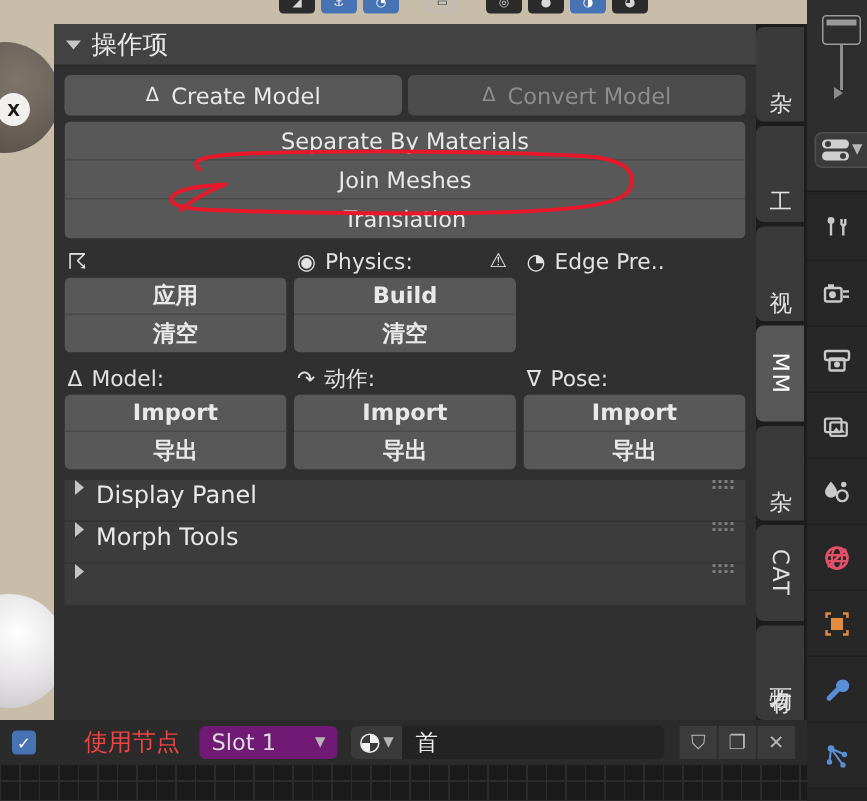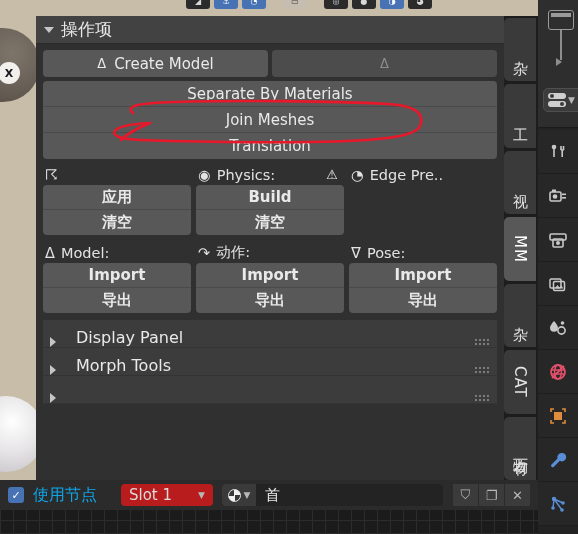--- a/index.html
+++ b/index.html
@@ -104,21 +104,21 @@
   .col-stack { border-radius: 4px; overflow: hidden; font-weight: bold; }
   .col-stack .btn {
     border-radius: 0; height: 25px; width: 100%;
     border-bottom: 1px solid #4a4a4a; font-size: 15px;
   }
   .col-stack .btn:last-child { border-bottom: none; }
 
   
   .subpanels { margin-top: 4px; }
   .subpanel {
-    display: flex; align-items: flex-end; gap: 20px;
+    display: flex; align-items: flex-start; gap: 8px;
     height: 28px; padding: 0 9px 0 7px; background: #3c3c3c;
     border-bottom: 1px solid #333;
   }
   .subpanel-label { color: #e9e9e9; font-size: 16px; }
   .grip {
     margin-left: auto; width: 13px; height: 8px;
     display: grid; grid-template-columns: repeat(4, 2px);
     grid-template-rows: repeat(2, 2px); gap: 2px;
   }
   .grip i { background: #7d7d7d; display: block; width: 2px; height: 2px; }
@@ -130,23 +130,23 @@
   .botbar {
     position: absolute; left: 0; bottom: 24px; width: 538px; height: 30px;
     background: #2b2b2b; display: flex; align-items: center; gap: 9px;
     padding: 0 8px;
   }
   .chk {
     width: 16px; height: 16px; border-radius: 3px; background: #4772b3;
     display: flex; align-items: center; justify-content: center;
     color: #fff; font-size: 11px;
   }
-  .bot-label { color: #0ea5e9; font-size: 16px; }
+  .bot-label { color: #ef4444; font-size: 16px; margin-left: 23px; }
   .slot {
-    margin-left: 15px; width: 92px; height: 22px; background: #b91c1c;
+    margin-left: 4px; width: 92px; height: 22px; background: #701a75;
     border-radius: 4px; color: #dcdcdc; font-size: 15px;
     display: flex; align-items: center; justify-content: space-between;
     padding: 0 8px;
   }
   .chev { font-size: 9px; color: #b6b6b6; }
   .matfield {
     flex: 1; height: 22px; display: flex; align-items: center;
     background: #232323; border-radius: 4px; overflow: hidden;
   }
   .mat-ico-box {
@@ -279,20 +279,21 @@
 
     <div class="panel-body">
 
       <div class="row" id="model-row">
           <div class="btn">
             <span class="ico">ᐃ</span>
             <span>Create Model</span>
           </div>
           <div class="btn disabled">
             <span class="ico">ᐃ</span>
+            <span>Convert Model</span>
           </div>
         </div>
 
       <div class="stack" id="action-stack">
           <div class="btn">Separate By Materials</div>
           <div class="btn">Join Meshes</div>
           <div class="btn">Translation</div>
         </div>
 
       <div class="cols" id="groups">

